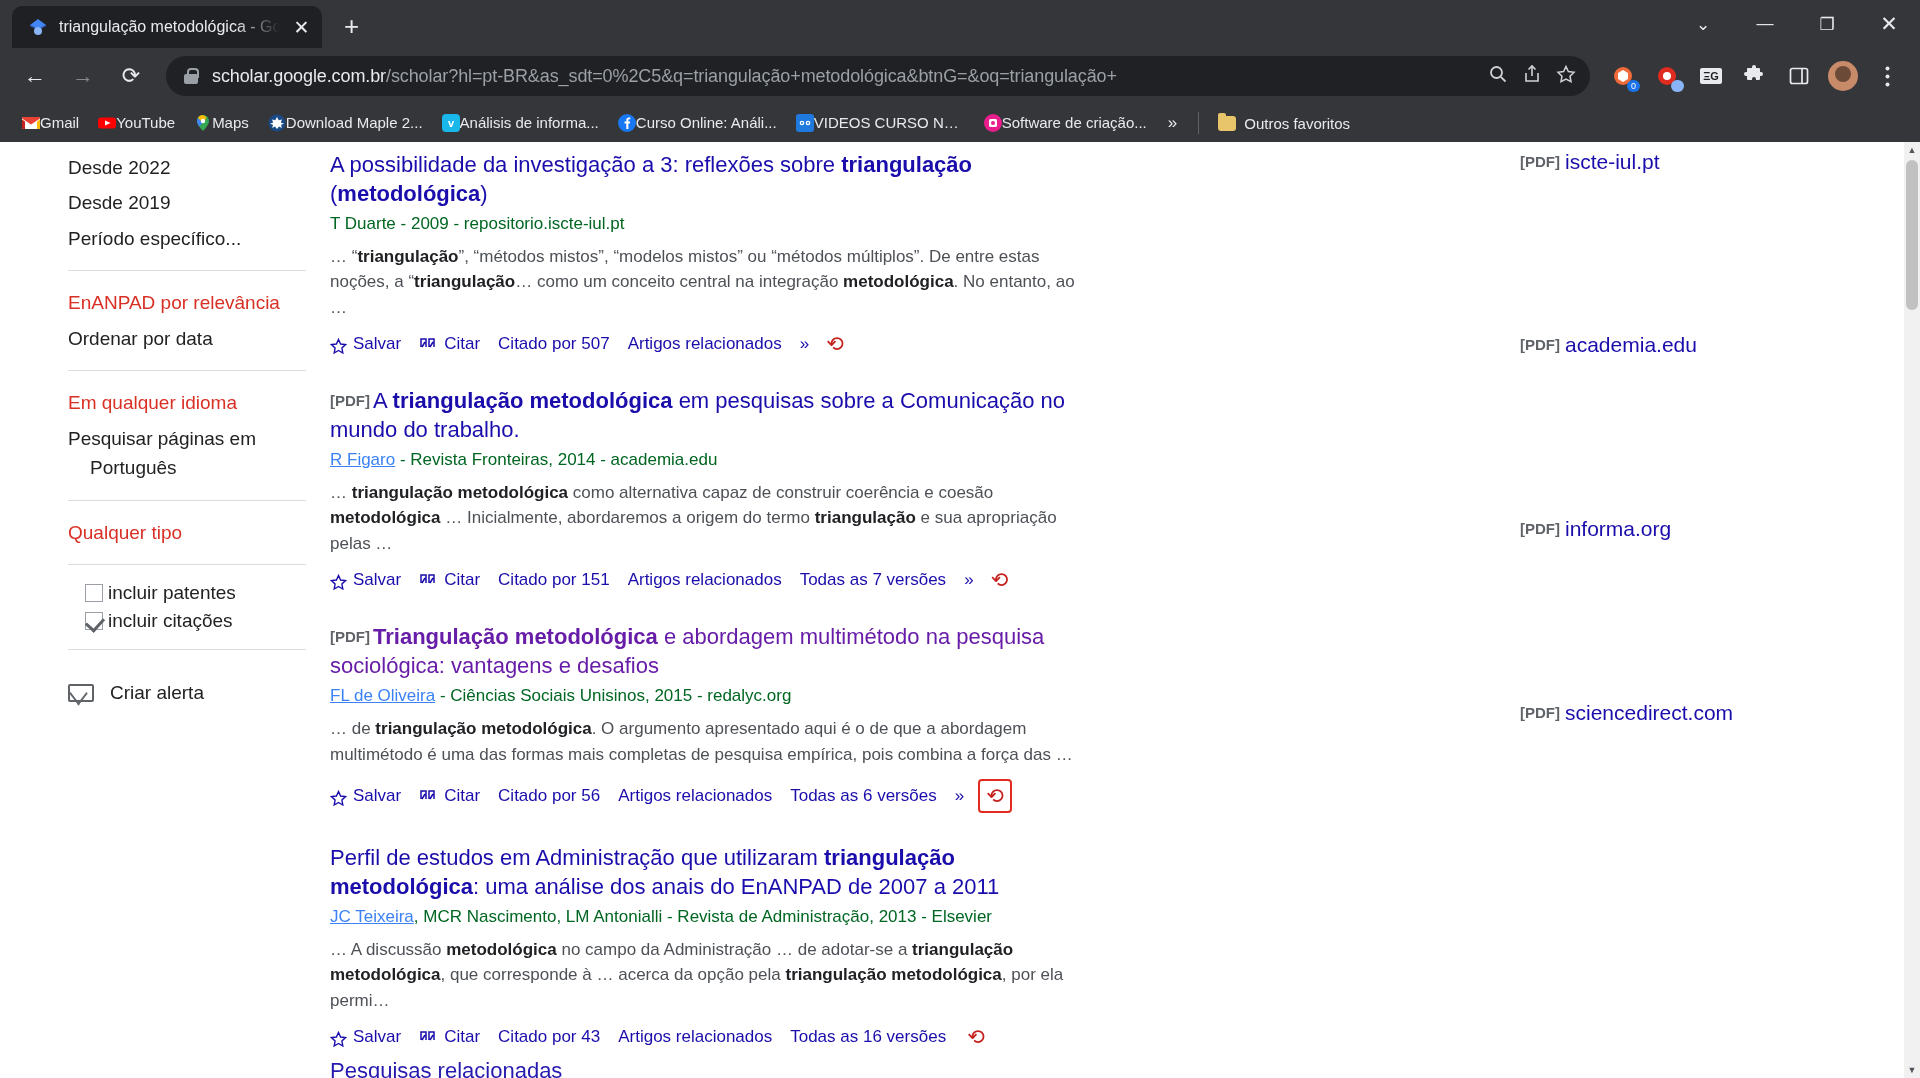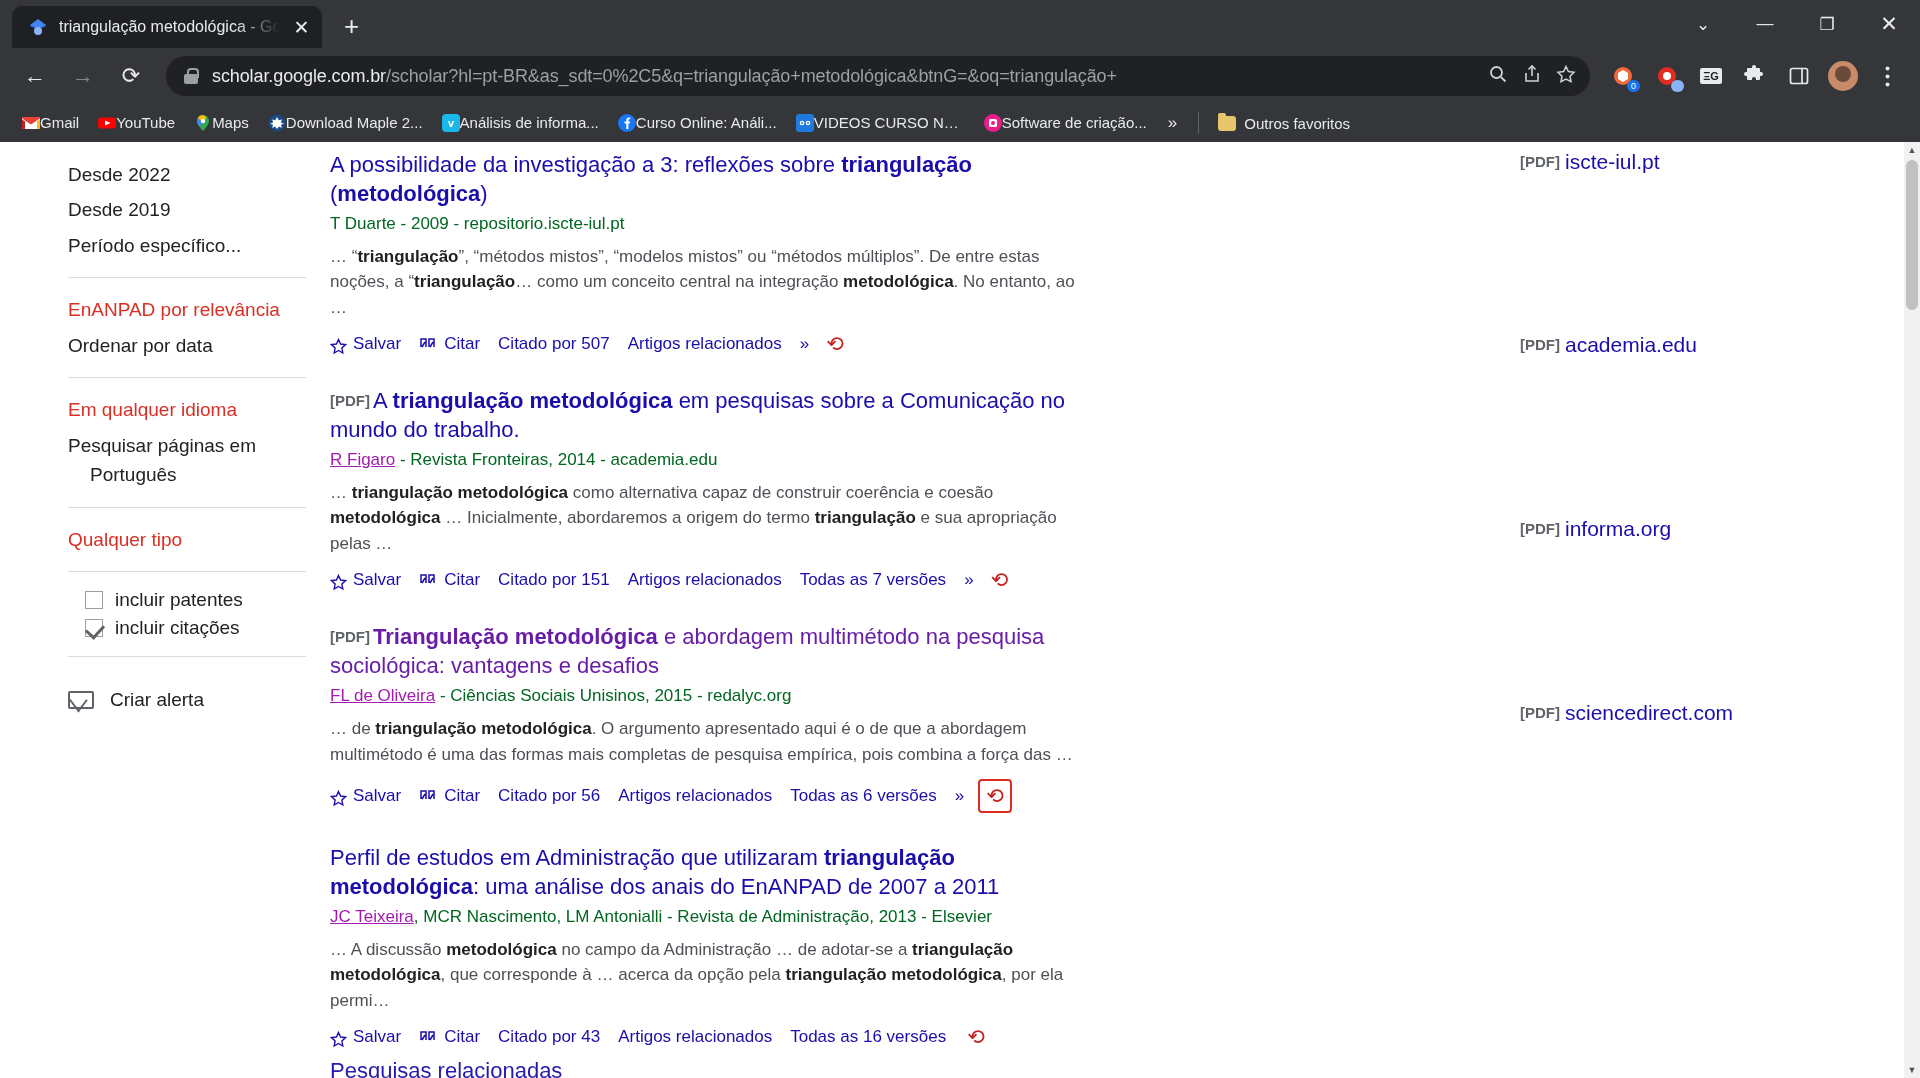--- a/index.html
+++ b/index.html
@@ -66,44 +66,44 @@
   .folder-ico { width:18px; height:15px; background:#e8c56a; border-radius:2px 3px 3px 3px; position:relative; }
   .folder-ico:before { content:""; position:absolute; left:0; top:-3px; width:8px; height:4px; background:#e8c56a; border-radius:2px 2px 0 0; }
 
   
   .page { position:relative; height:calc(1078px - 48px - 56px - 38px); background:#fff; overflow:hidden; display:flex; }
   .scrollbar { position:absolute; right:0; top:0; width:16px; height:100%; background:#f1f1f1; }
   .sb-up, .sb-down { width:16px; height:16px; display:flex; align-items:center; justify-content:center; color:#50555c; font-size:9px; }
   .sb-down { position:absolute; bottom:0; }
   .sb-thumb { position:absolute; left:2px; top:18px; width:12px; height:150px; background:#c1c1c1; border-radius:6px; }
 
-  .sidebar { width:330px; flex:0 0 330px; padding:0 0 0 68px; padding-top:8px;margin-top:7px; }
+  .sidebar { width:330px; flex:0 0 330px; padding:0 0 0 68px; padding-top:8px; }
   .side-item { font-size:19px; color:#222; line-height:1.55; padding:3px 0; cursor:pointer; }
   .side-item.sel { color:#d93025; }
   .side-item.indent2 { padding-left:0; }
   .side-item .wrap2 { display:block; padding-left:22px; text-indent:-22px; }
   .side-rule { height:1px; background:#dadce0; margin:14px 24px 14px 0; }
-  .side-check { display:flex; align-items:center; gap:12px; font-size:19px; color:#222; padding:3px 17px; cursor:pointer; }
+  .side-check { display:flex; align-items:center; gap:5px; font-size:19px; color:#222; padding:3px 17px; cursor:pointer; }
   .cbox { width:18px; height:18px; border:1px solid #9aa0a6; background:#fff; flex:0 0 18px; position:relative; }
   .cbox.checked:after {
     content:""; position:absolute; left:3px; top:1px; width:9px; height:14px;
     border:solid #5f6368; border-width:0 3px 3px 0; transform:rotate(42deg);
   }
   .alert-row { display:flex; align-items:center; gap:16px; padding:6px 0; cursor:pointer; margin-top:22px; }
   .env { width:26px; height:18px; border:2px solid #5f6368; border-radius:2px; position:relative; flex:0 0 26px; }
   .env:after { content:""; position:absolute; left:1px; top:0px; width:13px; height:13px; border-right:2px solid #5f6368; border-bottom:2px solid #5f6368; transform:rotate(45deg) skew(8deg,8deg); }
 
   .results { flex:1 1 auto; padding-top:8px; position:relative; }
   .result { margin-bottom:24px; position:relative; }
   .r-title { font-size:22px; line-height:1.32; color:#1a0dab; cursor:pointer; max-width:770px; }
   .r-title.visited { color:#681da8; }
   .r-title b { font-weight:bold; }
   .r-tag { color:#5f6368; font-size:15px; font-weight:bold; vertical-align:2px; margin-right:3px; }
   .r-meta { font-size:17px; color:#006621; margin-top:4px; line-height:1.45; }
-  .r-meta .au { color:#a21caf; text-decoration:underline; cursor:pointer; }
+  .r-meta .au { color:#3b82f6; text-decoration:underline; cursor:pointer; }
   .r-snip { font-size:17px; color:#4d5156; line-height:1.5; margin-top:7px; max-width:760px; }
   .r-snip b { color:#202124; }
   .r-links { margin-top:12px; display:flex; align-items:center; gap:18px; font-size:17px; color:#1a0dab; }
   .r-links span.lnk { cursor:pointer; }
   .ico-star { width:17px; height:17px; display:inline-block; position:relative; top:2px; margin-right:6px; }
   .lnk-save { display:inline-flex; align-items:center; color:#1a0dab; cursor:pointer; }
   .lnk-cite { display:inline-flex; align-items:center; color:#1a0dab; cursor:pointer; gap:7px; }
   .chev2 { color:#1a0dab; font-size:17px; letter-spacing:-4px; cursor:pointer; }
   .flag {
     display:inline-flex; align-items:center; justify-content:center;

